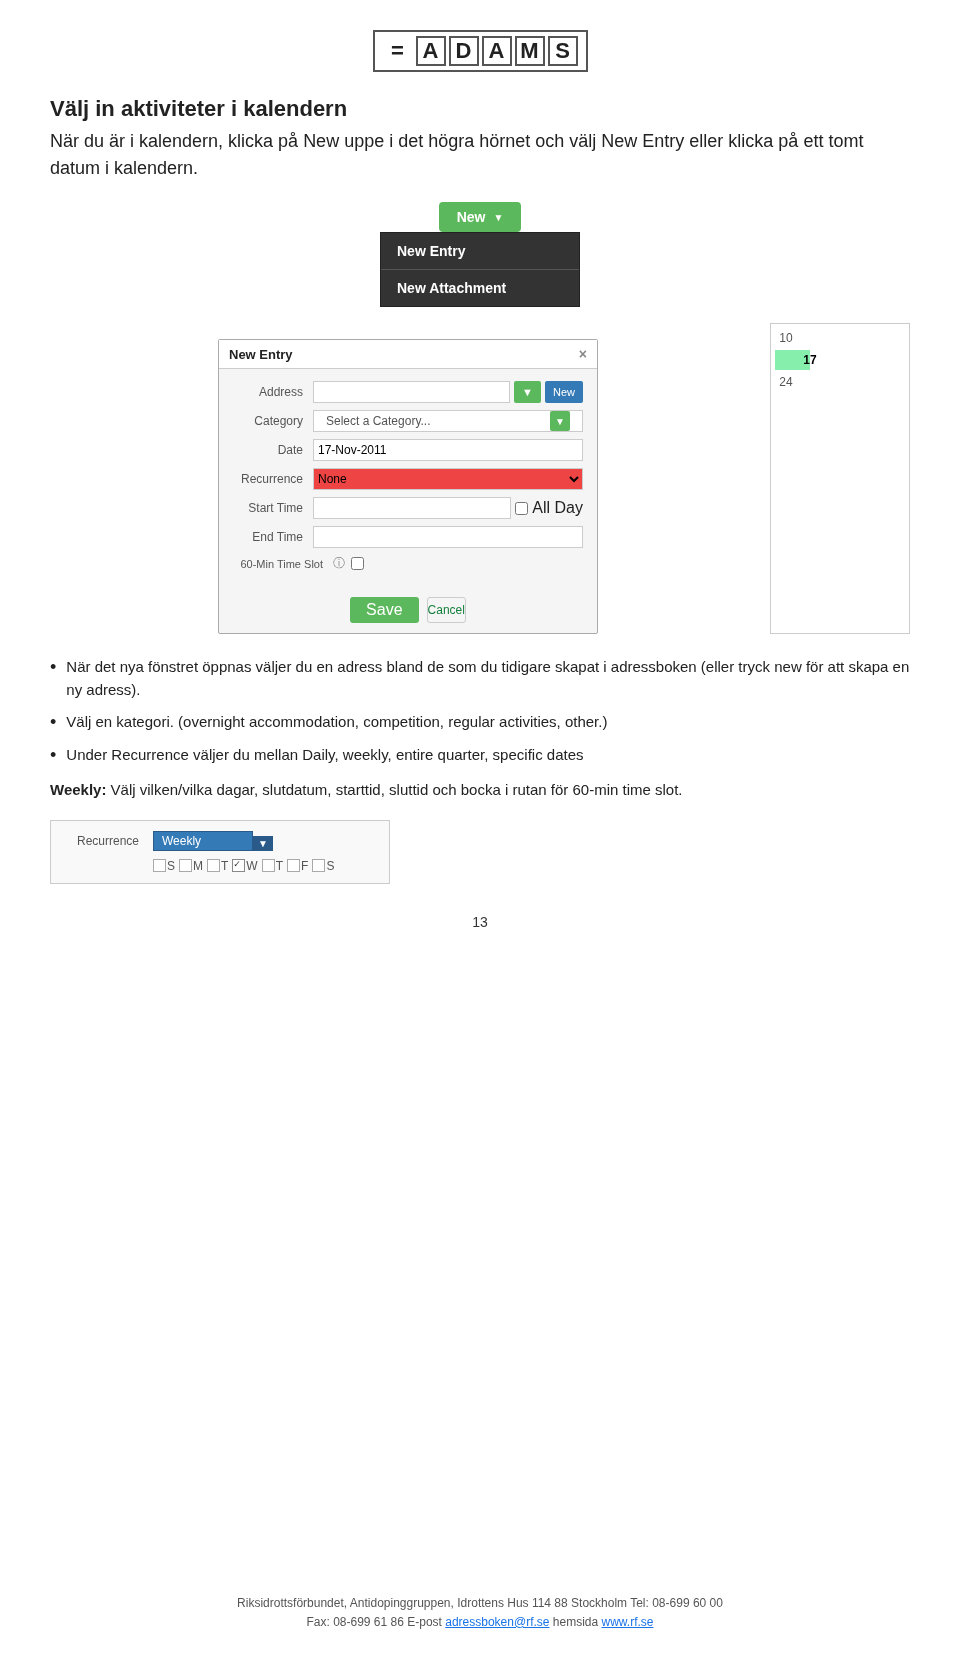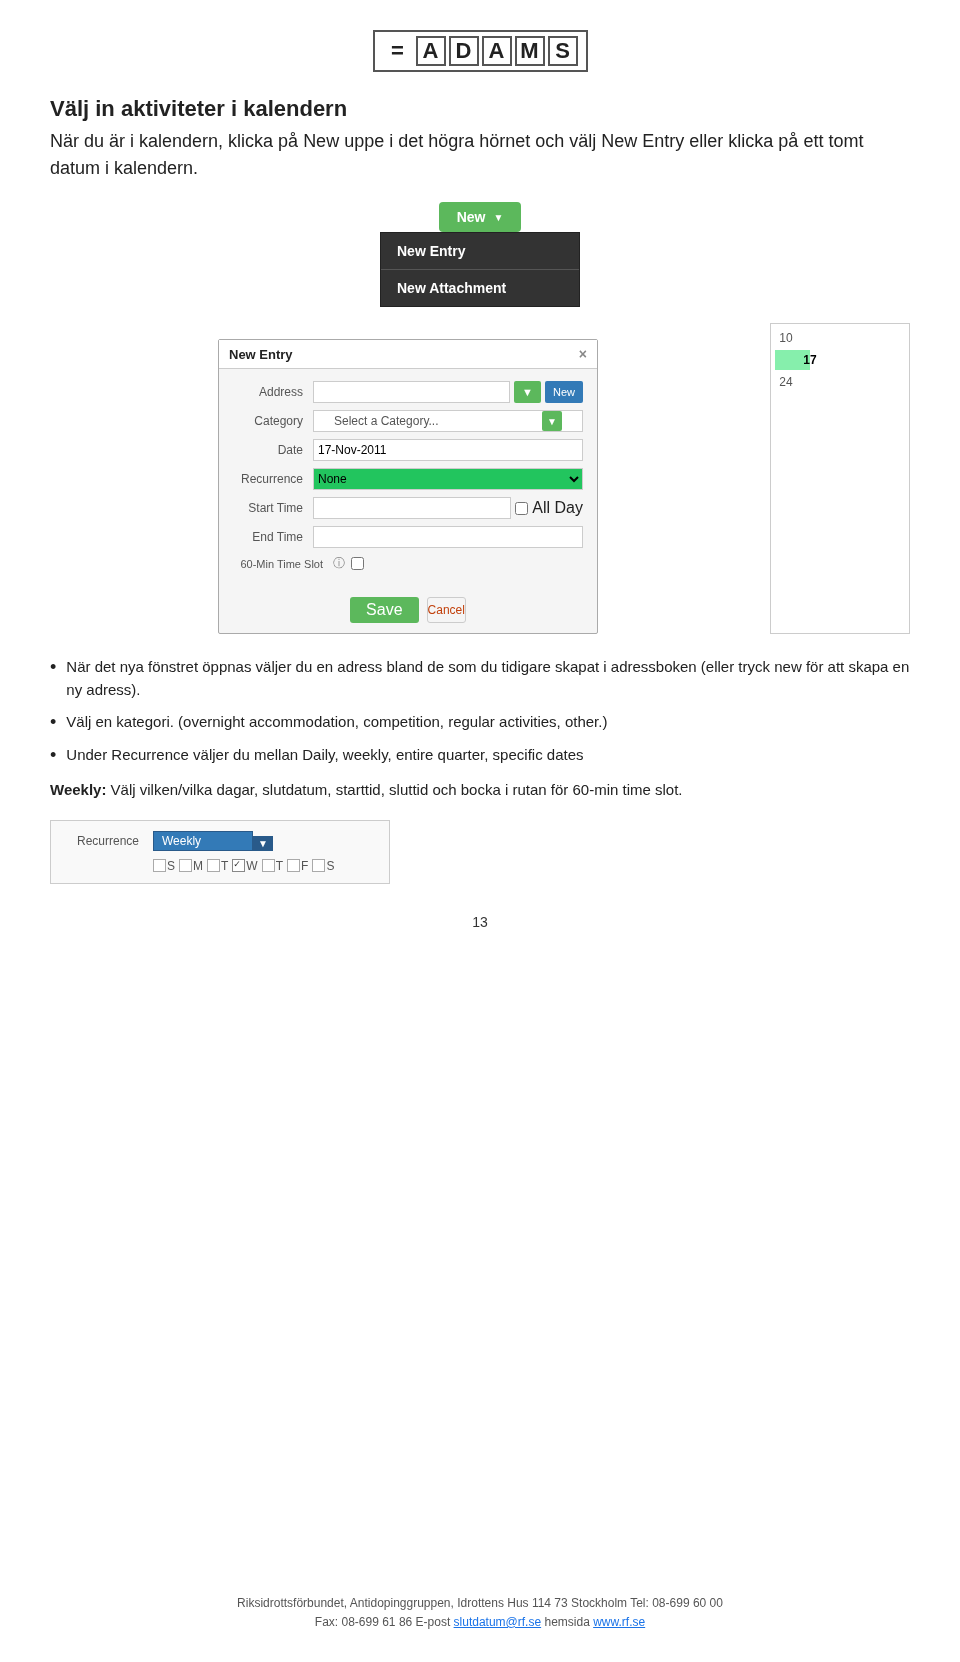--- a/index.html
+++ b/index.html
@@ -179,41 +179,41 @@
       cursor: pointer;
     }
     .select-category {
       flex: 1;
       height: 22px;
       border: 1px solid #ccc;
       background: #fff;
       font-size: 12px;
       display: flex;
       align-items: center;
-      padding: 0 20px;
+      padding: 0 12px;
       gap: 4px;
     }
     .select-arrow-btn {
       background: #5cb85c;
       color: #fff;
       border: none;
       border-radius: 2px;
       width: 20px;
       height: 20px;
       display: flex;
       align-items: center;
       justify-content: center;
       font-size: 10px;
       cursor: pointer;
     }
     .form-select {
       flex: 1;
       height: 22px;
       border: 1px solid #ccc;
-      background: #22c55e;
+      background: #ef4444;
       font-size: 12px;
     }
     .checkbox-row {
       display: flex;
       align-items: center;
       gap: 4px;
     }
     .dialog-footer {
       display: flex;
       justify-content: center;
@@ -224,21 +224,21 @@
       background: #5cb85c;
       color: #fff;
       border: none;
       border-radius: 3px;
       padding: 4px 16px;
       font-size: 16px;
       cursor: pointer;
     }
     .btn-cancel {
       background: #f5f5f5;
-      color: #c2410c;
+      color: #15803d;
       border: 1px solid #ccc;
       border-radius: 3px;
       padding: 4px 0;
       font-size: 12px;
       cursor: pointer;
     }
     .calendar-side {
       background: #fff;
       border: 1px solid #ccc;
       width: 140px;
@@ -579,17 +579,17 @@
         <span>S</span>
       </div>
     </div>
   </div>
 
   <div class="page-number">13</div>
 
 </div>
 
 <div class="page-footer">
-  <div>Riksidrottsförbundet, Antidopinggruppen, Idrottens Hus 114 73 Stockholm Tel: 08-699 60 00</div>
+  <div>Riksidrottsförbundet, Antidopinggruppen, Idrottens Hus 114 88 Stockholm Tel: 08-699 60 00</div>
   <div>
-    <span>Fax: 08-699 61 86 E-post </span><a href="#">slutdatum@rf.se</a><span> hemsida </span><a href="#">www.rf.se</a>
+    <span>Fax: 08-699 61 86 E-post </span><a href="#">adressboken@rf.se</a><span> hemsida </span><a href="#">www.rf.se</a>
   </div>
 </div>
 
 </body></html>

